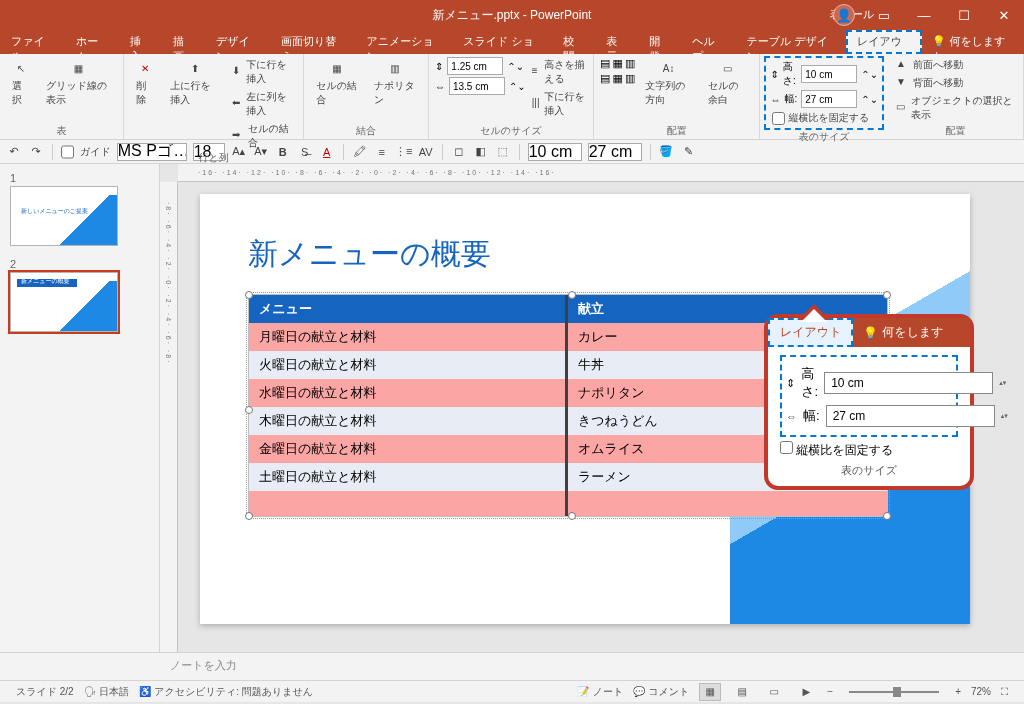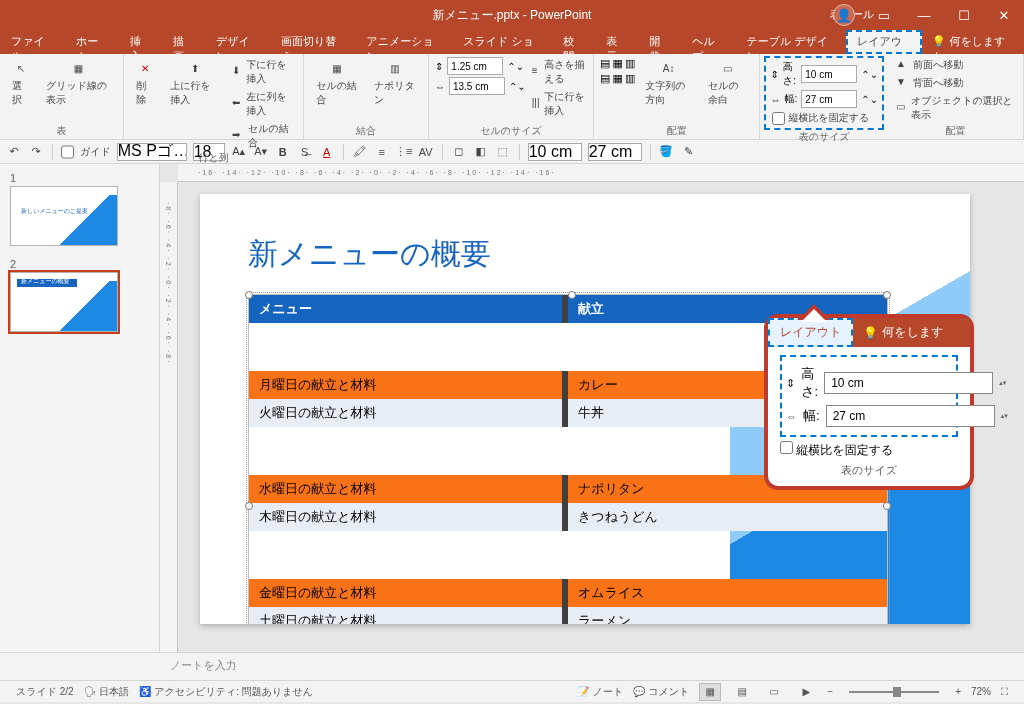--- a/index.html
+++ b/index.html
@@ -53,25 +53,25 @@
 .ruler-h { position:absolute; top:0; left:18px; right:0; height:18px; background:#f3f3f3; border-bottom:1px solid #c4c4c4; font-size:7px; color:#777; display:flex; align-items:center; padding-left:20px; letter-spacing:2px; }
 .ruler-v { position:absolute; top:18px; left:0; width:18px; bottom:0; background:#f3f3f3; border-right:1px solid #c4c4c4; font-size:7px; color:#777; writing-mode:vertical-rl; display:flex; align-items:center; justify-content:flex-start; padding-top:20px; letter-spacing:2px; }
 .slide { position:absolute; top:30px; left:40px; width:770px; height:430px; background:#fff; box-shadow:0 2px 6px rgba(0,0,0,.25); overflow:hidden; }
 .slide .bg-tri { position:absolute; right:-60px; top:-20px; width:300px; height:500px; background:linear-gradient(150deg,transparent 35%,#90caf9 35%,#90caf9 55%,#1e88e5 55%); }
 .slide-title { position:absolute; top:40px; left:48px; color:#1565c0; font-size:30px; }
 
 .tbl { position:absolute; top:100px; left:48px; width:640px; border:1px solid #bfbfbf; }
 .tbl .handle { position:absolute; width:8px; height:8px; background:#fff; border:1px solid #777; border-radius:50%; }
 .tbl .sel-outline { position:absolute; inset:-3px; border:1px dotted #999; pointer-events:none; }
 .trow { display:flex; }
-.tcell { padding:5px 10px; font-size:13px; border-right:6px solid #404040; }
+.tcell { padding:5px 10px; font-size:13px; border-right:3px solid #404040; }
 .tcell:first-child { width:320px; }
 .tcell:last-child { width:320px; border-right:none; }
 .trow.head .tcell { background:#1565c0; color:#fff; font-weight:bold; }
-.trow.alt .tcell { background:#f97316;margin-top:48px; }
+.trow.alt .tcell { background:#fca5a5; }
 .trow.norm .tcell { background:#e8ecf4; }
 
 .notes { height:28px; background:#f3f3f3; border-top:1px solid #d4d4d4; padding:5px 170px; font-size:11px; color:#888; }
 .status { height:22px; background:#f3f3f3; border-top:1px solid #d4d4d4; display:flex; align-items:center; font-size:10px; color:#555; padding:0 16px; gap:10px; }
 .status .spacer { flex:1; }
 .status .vbtn { width:22px; height:18px; display:flex; align-items:center; justify-content:center; border:1px solid transparent; }
 .status .vbtn.act { background:#ddd; border-color:#bbb; }
 .status .slider { width:90px; height:2px; background:#888; position:relative; margin:0 6px; }
 .status .slider .knob { position:absolute; width:8px; height:10px; background:#888; top:-4px; left:44px; }
 

